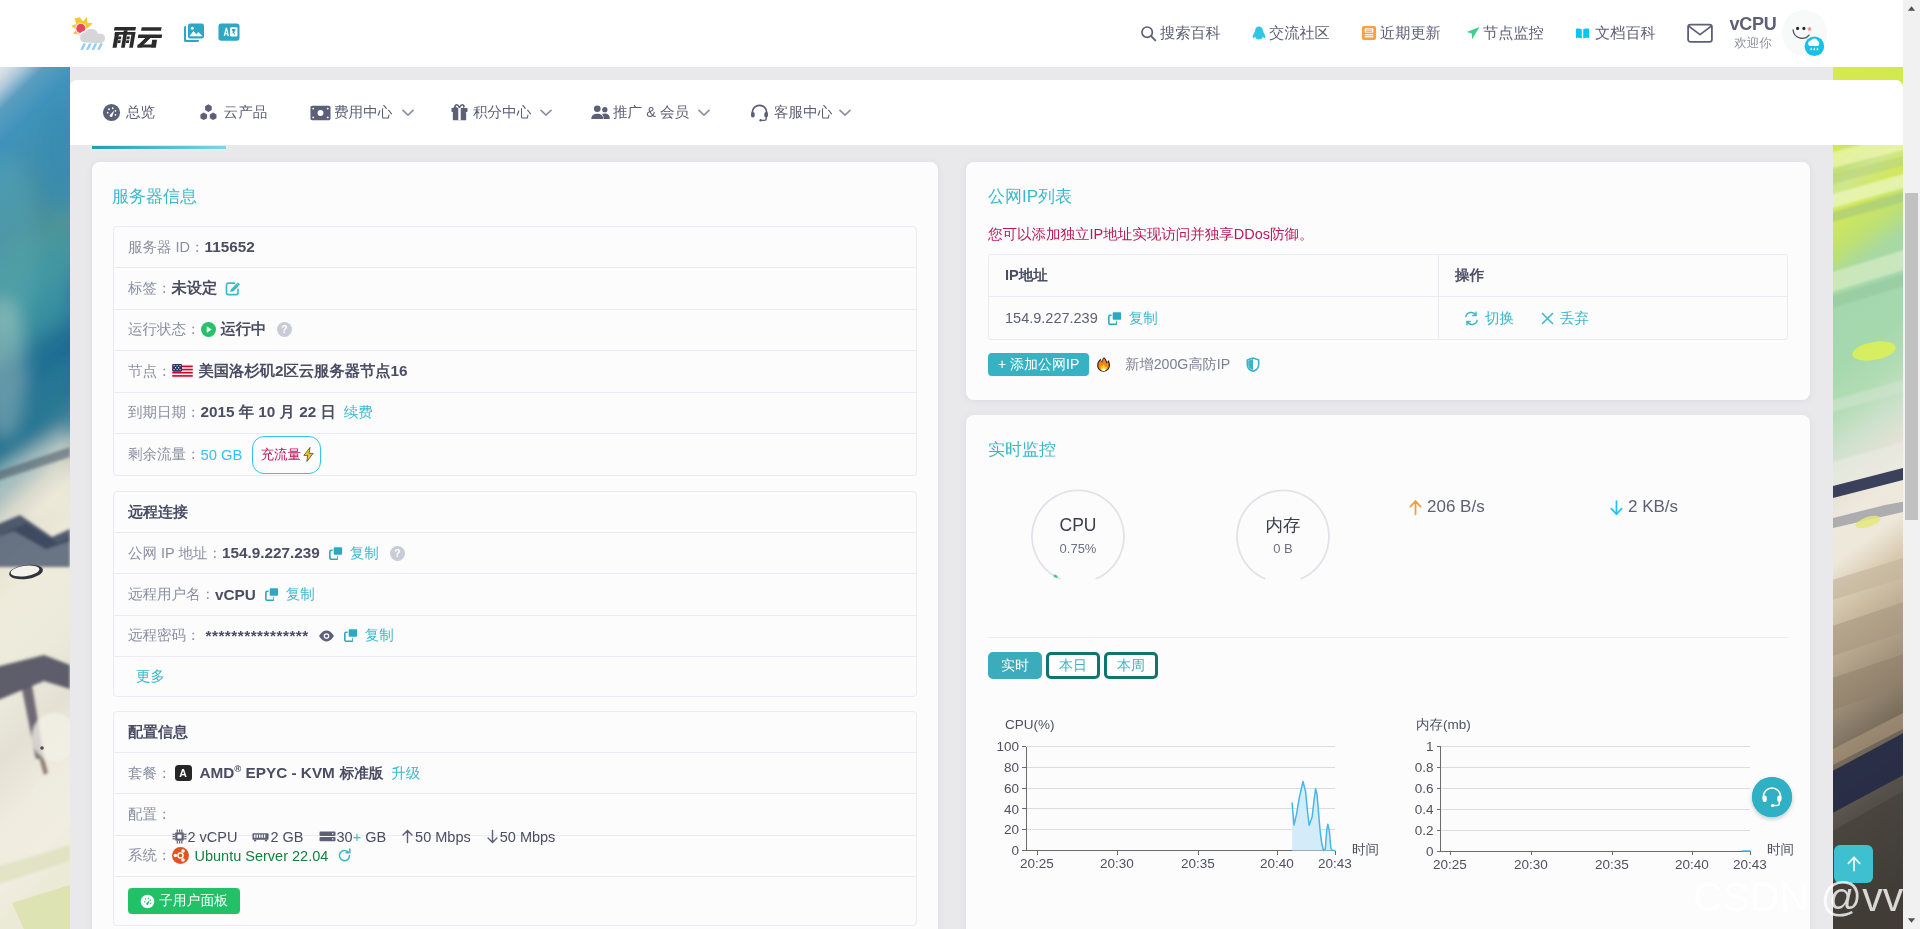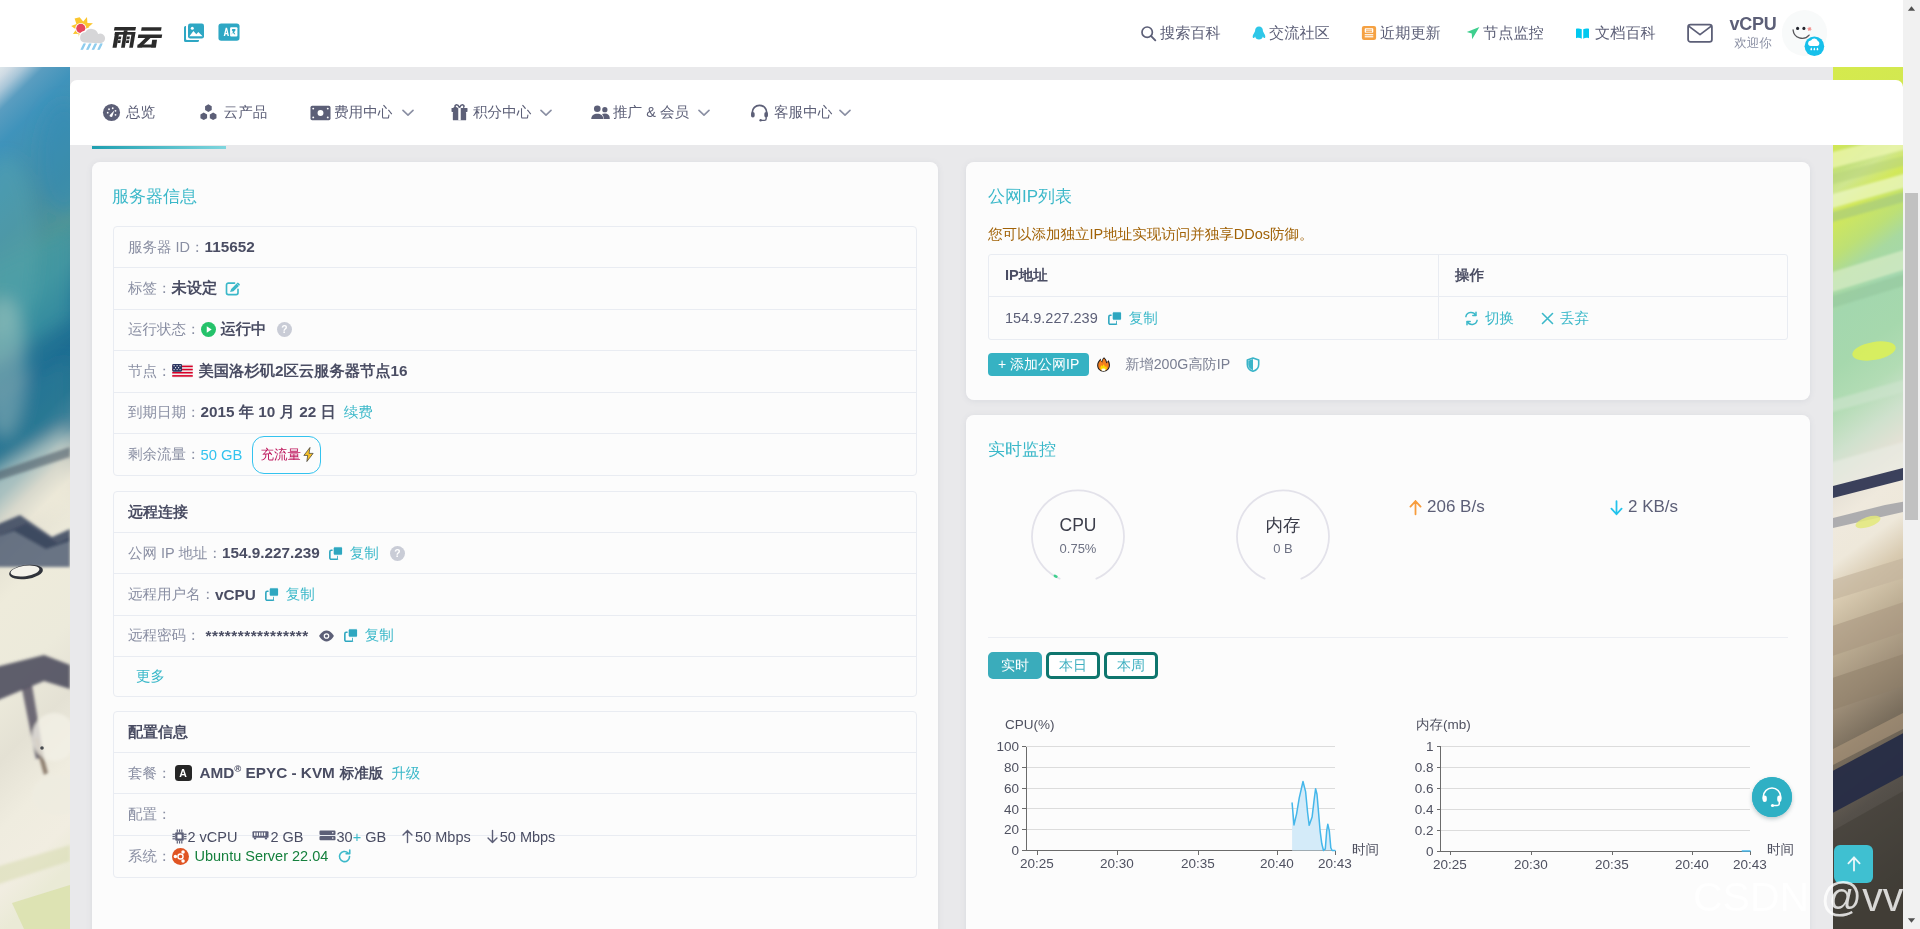--- a/index.html
+++ b/index.html
@@ -72,21 +72,21 @@
   #tbl-remote { top:329px; }
   #tbl-config { top:549px; }
   .tbl .r { height:41.4px; }
 
   
   #card-ip { left:966px; top:162px; width:844px; height:238px;padding-left:45px; }
   #card-ip .card-title { position:absolute; left:22px; top:23px; }
   #card-mon { left:966px; top:415px; width:844px; height:537px; }
   #card-mon .card-title { position:absolute; left:22px; top:23px; }
 
-  .desc { position:absolute; left:22px; top:218px; font-size:14.5px; color:#a16207; }
+  .desc { position:absolute; left:22px; top:218px; font-size:14.5px; color:#be185d; }
   #card-ip .desc { top:63px; }
   .iptbl { position:absolute; left:22px; top:92px; width:800px; border:1px solid #e9ecf2; border-radius:3px; }
   .iptbl .th { display:flex; height:42px; font-size:14.5px; font-weight:bold; color:#4a4d63; border-bottom:1px solid #e9ecf2; }
   .iptbl .td { display:flex; height:42px; font-size:14.5px; color:#5c5f77; }
   .iptbl .c1 { width:450px; display:flex; align-items:center; padding-left:16px; border-right:1px solid #e9ecf2; }
   .iptbl .c2 { flex:1; display:flex; align-items:center; padding-left:16px; gap:18px; }
   .btn-teal { background:#36b2c3; color:#fff; border:none; border-radius:4px; font-size:14px; height:23px; padding:0 10px; display:inline-flex; align-items:center; font-family:inherit; letter-spacing:0px; }
   .promo { font-size:14.2px; color:#7a7f92; display:inline-flex; align-items:center; gap:12px; }
   .promo .fire { margin-right:2px; }
   .promo .shield { margin-left:4px; }
@@ -136,21 +136,21 @@
   .pill .bolt { margin-left:1px; }
   .traffic-val { font-size:14.8px !important; }
   .sub-title { font-size:15px; color:#4a4d63; font-weight:bold; }
   .r.hdr { height:41px; }
   .pw { letter-spacing:0.5px; margin-left:5px; }
   .amd-badge { margin-left:3px; width:17px; height:16px; border-radius:3.5px; background:#262626; color:#fff; font-size:10.5px; font-weight:bold; display:inline-flex; align-items:center; justify-content:center; margin-right:8px; }
   .plan-sfx { margin-left:5px; color:#4a4d63; font-weight:bold; font-size:14.5px; }
   .r .lnk.upg { font-size:14.5px; }
   .planname sup { font-size:9.5px; vertical-align:super; line-height:0; }
   .specrow { font-size:14.8px; }
-  .specrow .spec { display:inline-flex; align-items:flex-start; margin-left:15px; color:#4a4d63;margin-top:44px; }
+  .specrow .spec { display:inline-flex; align-items:center; margin-left:15px; color:#4a4d63;margin-top:44px; }
   .specrow .spec:nth-of-type(2) { margin-left:0px; }
   .specrow .sic { margin-right:1px; }
   .specrow .spec .disk-txt b { color:#3bb8c9; font-weight:normal; }
   .osname { margin-left:6px; color:#15803d; }
   .r.btnrow { height:48px; }
   #tbl-remote .r:last-child { height:39px; }
   .btn-green { background:#22c067; color:#fff; border:none; border-radius:4px; height:26px; padding:0 12px 0 12px; font-size:13.8px; display:inline-flex; align-items:center; gap:4px; font-family:inherit; }
   .btn-green .bic svg { display:block; }
   .ipfoot { position:absolute; left:22px; top:191px; display:flex; align-items:center; gap:7px; }
 
@@ -787,20 +787,36 @@
               <circle cx="11.7" cy="13.7" r="1.85" fill="#fff"></circle>
             </svg>
           </span>
         <span class="osname">Ubuntu Server 22.04</span>
         <span class="ic-reinstall">
             <svg viewBox="0 0 16 16" width="15" height="15">
               <path d="M13.4 8 a5.4 5.4 0 1 1 -1.7 -3.9" fill="none" stroke="#3bb8c9" stroke-width="1.7" stroke-linecap="round"></path>
               <path d="M13.6 1.1 V5.0 H9.7" fill="none" stroke="#3bb8c9" stroke-width="1.7" stroke-linecap="round" stroke-linejoin="round"></path>
             </svg>
           </span>
+      </div>
+      <div class="r btnrow">
+        <button class="btn-green">
+            <span class="bic">
+              <svg viewBox="0 0 16 16" width="15" height="15">
+                <circle cx="8" cy="8" r="7.3" fill="#fff"></circle>
+                <circle cx="4.9" cy="8.2" r="0.75" fill="#22c067"></circle>
+                <circle cx="5.9" cy="5.3" r="0.75" fill="#22c067"></circle>
+                <circle cx="9.0" cy="4.5" r="0.75" fill="#22c067"></circle>
+                <circle cx="11.4" cy="6.6" r="0.75" fill="#22c067"></circle>
+                <circle cx="11.4" cy="9.9" r="0.75" fill="#22c067"></circle>
+                <path d="M7.3 11.6 a1.3 1.3 0 0 0 1.6 -1.0 L10.3 6.3 L7.0 9.6 a1.3 1.3 0 0 0 0.3 2.0 Z" fill="#22c067"></path>
+              </svg>
+            </span>
+            <span>子用户面板</span>
+          </button>
       </div>
     </div>
   </div>
 
   <div class="card" id="card-ip">
     <div class="card-title">公网IP列表</div>
     <div class="desc">您可以添加独立IP地址实现访问并独享DDos防御。</div>
     <div class="iptbl">
       <div class="th">
         <div class="c1">IP地址</div>

